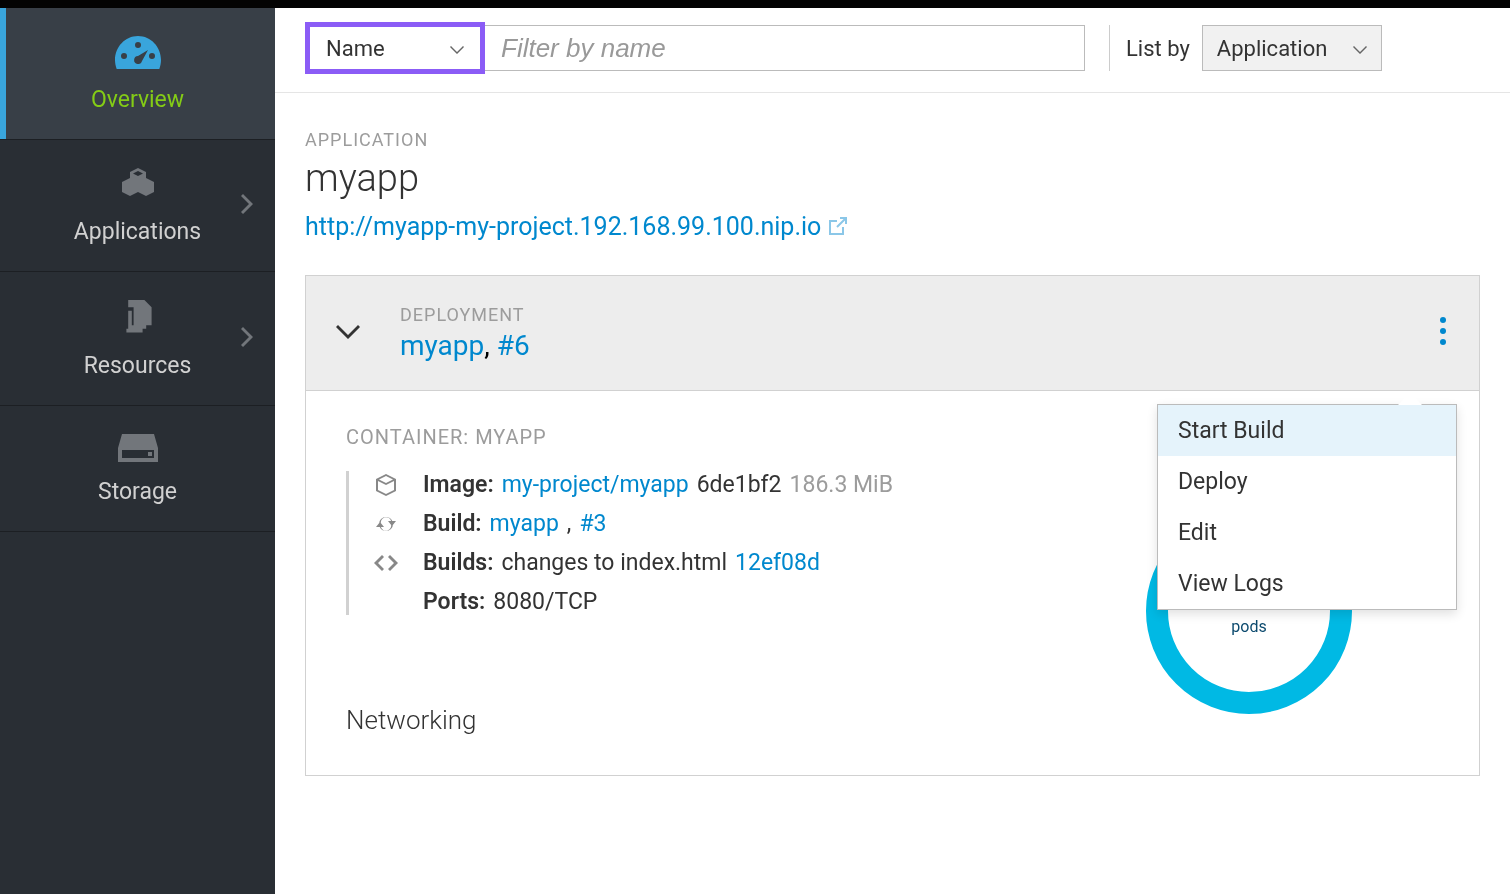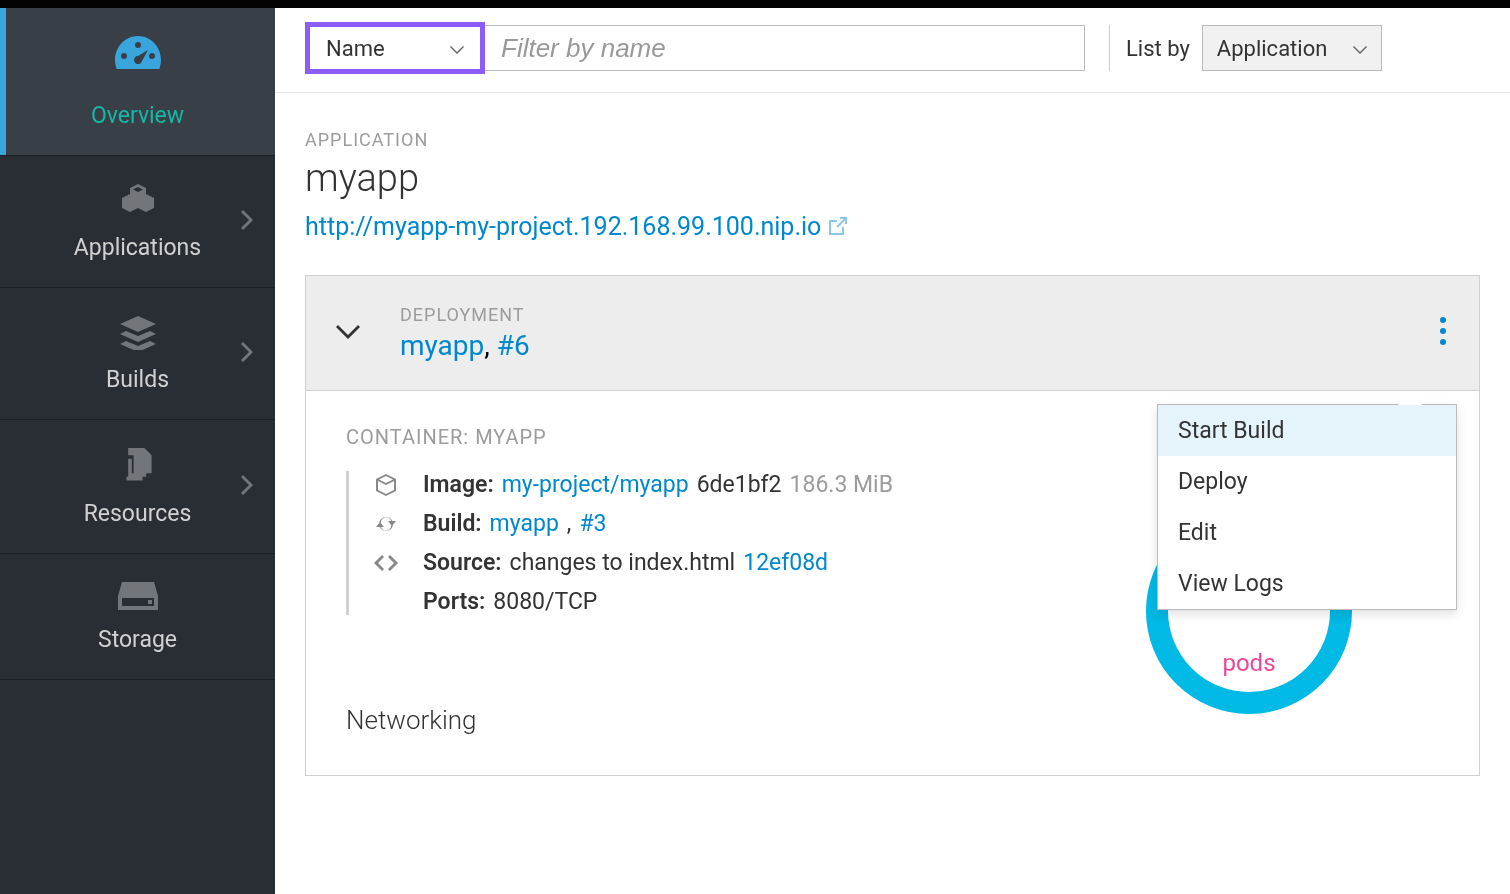--- a/index.html
+++ b/index.html
@@ -47,21 +47,21 @@
   background: #383f47;
 }
 .side-item.active::before {
   content: "";
   position: absolute;
   left: 0; top: 0; bottom: 0;
   width: 6px;
   background: #39a5dc;
 }
 .side-item.active .icon { color: #39a5dc; }
-.side-item.active .label { color: #14b8a6; margin-top: 16px; }
+.side-item.active .label { color: #84cc16; }
 .side-item .chev {
   position: absolute;
   right: 22px;
   top: 50%;
   transform: translateY(-50%);
   color: #72767b;
 }
 
 
 .main {
@@ -222,21 +222,21 @@
 .detail-row .k { font-weight: 600; margin-left: 16px; }
 .detail-row .lnk { color: #0088ce; }
 .detail-row .muted { color: #9c9c9c; }
 .pods-ring {
   position: absolute;
   right: 120px;
   top: 110px;
   width: 220px; height: 220px;
 }
 .pods-ring .num { position: absolute; top: 66px; left: 0; right: 0; text-align: center; font-size: 34px; color: #333; }
-.pods-ring .word { position: absolute; top: 116px; left: 0; right: 0; text-align: center; font-size: 24px; color: #ec4899; margin-top: 32px; }
+.pods-ring .word { position: absolute; top: 116px; left: 0; right: 0; text-align: center; font-size: 16px; color: #0c4a6e; }
 .expand-chev {
   position: absolute;
   right: 36px;
   top: 190px;
   color: #bbb;
 }
 .net-head {
   font-size: 26px;
   color: #333;
   font-weight: 300;
@@ -259,33 +259,20 @@
       </span>
       <span class="label">Overview</span>
     </div>
     <div class="side-item">
       <span class="icon">
         <svg width="40" height="34" viewBox="0 0 40 34">
             <path fill="currentColor" d="M20 0l8 4v6l8 4v10l-8 4-8-4-8 4-8-4V14l8-4V4l8-4zm0 3l-5 2.5L20 8l5-2.5L20 3zM7 16l5 2.5v7L7 23v-7zm26 0v7l-5 2.5v-7L33 16z"></path>
           </svg>
       </span>
       <span class="label">Applications</span>
-      <span class="chev">
-        <svg width="12" height="20" viewBox="0 0 12 20">
-            <path fill="currentColor" d="M2 0l10 10L2 20 0 18l8-8-8-8z"></path>
-          </svg>
-      </span>
-    </div>
-    <div class="side-item">
-      <span class="icon">
-        <svg width="36" height="34" viewBox="0 0 36 34">
-            <path fill="currentColor" d="M18 0l18 8-18 8L0 8l18-8zm0 20l12-5 6 3-18 8L0 18l6-3 12 5zm0 10l12-5 6 3-18 8L0 28l6-3 12 5z"></path>
-          </svg>
-      </span>
-      <span class="label">Builds</span>
       <span class="chev">
         <svg width="12" height="20" viewBox="0 0 12 20">
             <path fill="currentColor" d="M2 0l10 10L2 20 0 18l8-8-8-8z"></path>
           </svg>
       </span>
     </div>
     <div class="side-item">
       <span class="icon">
         <svg width="34" height="36" viewBox="0 0 34 36">
             <path fill="currentColor" d="M8 0h18l8 8v20H14V8H8V0zm0 12h4v16h16v4H8V12zM0 20h6v16h18v-4H6V20H0z" transform="scale(0.9)"></path>
@@ -400,21 +387,21 @@
                 <span>,</span>
               <a class="lnk">#3</a>
             </div>
 
             <div class="detail-row">
               <span class="ic">
                 <svg width="24" height="16" viewBox="0 0 24 16">
                     <path fill="currentColor" d="M8 0L0 8l8 8 2-2-6-6 6-6-2-2zm8 0l-2 2 6 6-6 6 2 2 8-8-8-8z"></path>
                   </svg>
               </span>
-              <span class="k">Source:</span>
+              <span class="k">Builds:</span>
               <span>changes to index.html</span>
               <a class="lnk">12ef08d</a>
             </div>
 
             <div class="detail-row">
               <span class="ic"></span>
               <span class="k">Ports:</span>
               <span>8080/TCP</span>
             </div>
 

